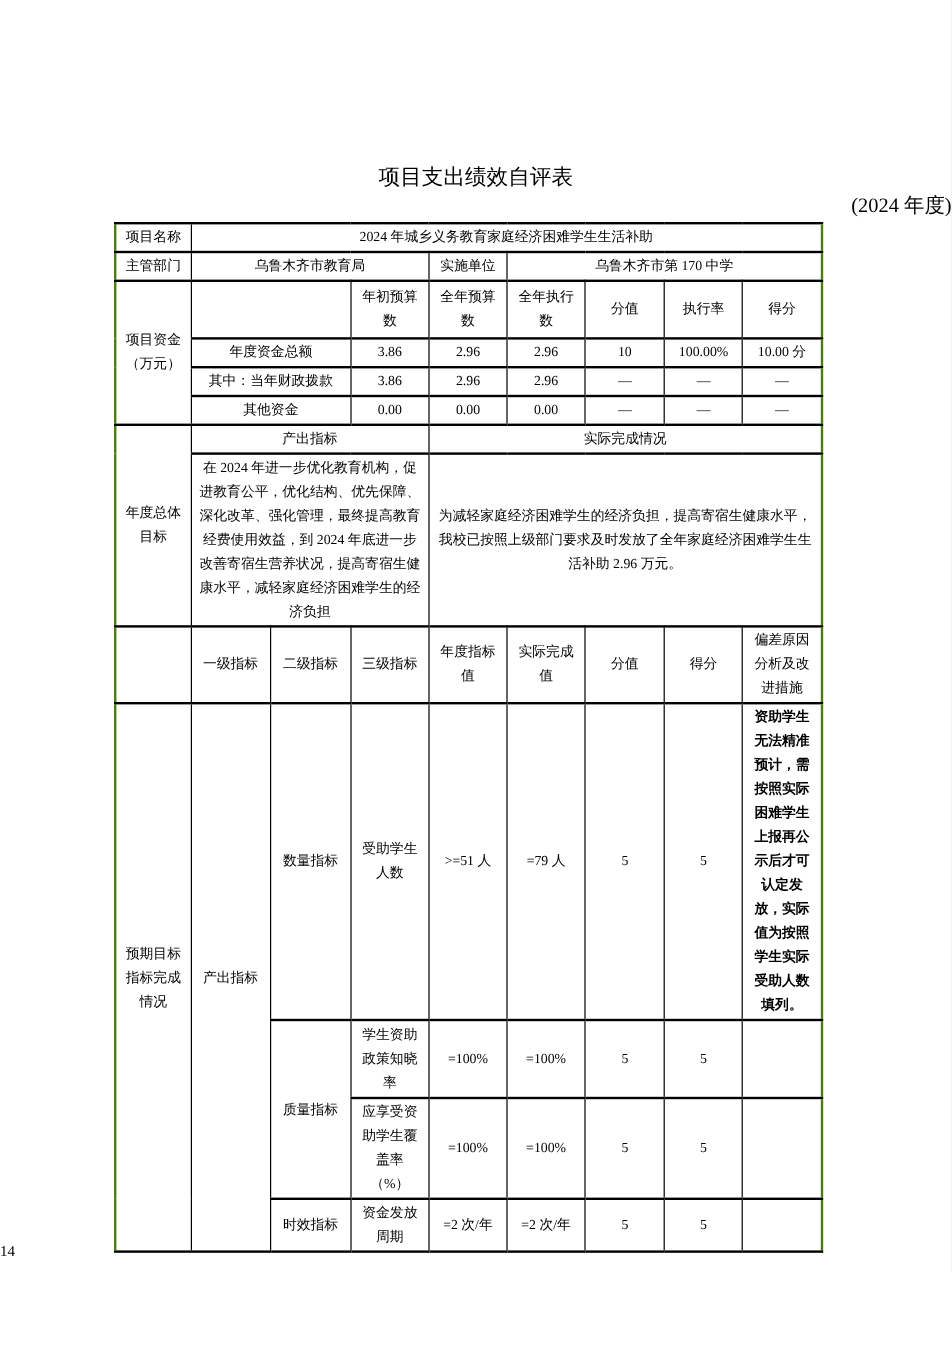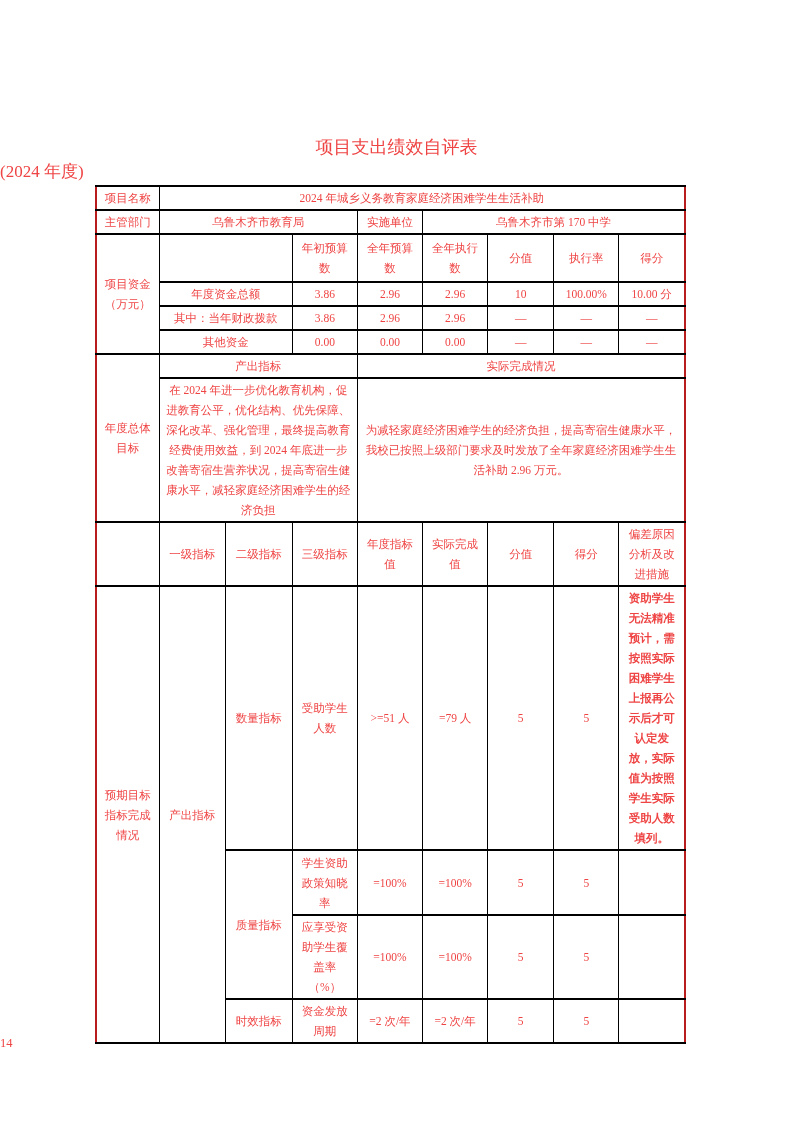--- a/index.html
+++ b/index.html
@@ -2,37 +2,37 @@
 <html><head>
 <meta charset="utf-8">
 <style>
   html,body{margin:0;padding:0;background:#e8e8e8;}
   .page{
     position:relative;
     width:793px;height:1122px;
     margin:0 auto;
     background:#ffffff;
     font-family:"Liberation Serif","DejaVu Serif",serif;
-    color:#ef4444;
+    color:#000000;
     overflow:hidden;
   }
   .doc-title{
     position:absolute;top:135px;left:0;width:100%;
     text-align:center;font-size:18px;line-height:24px;
   }
   .doc-subtitle{
     position:absolute;top:160px;left:0;width:100%;
-    text-align:left;font-size:17px;line-height:23px;
+    text-align:right;font-size:17px;line-height:23px;
   }
   table.main{
     position:absolute;left:95px;top:185px;
     width:591px;
     border-collapse:collapse;table-layout:fixed;
     font-size:11.5px;
-    border:2px solid #b91c1c;
+    border:2px solid #4d7c0f;
   }
   table.main td{
     border:1px solid #000;
     border-top:2px solid #000;
     border-bottom:2px solid #000;
     text-align:center;
     vertical-align:middle;
     padding:1px 6px;
     line-height:20px;
     overflow:hidden;

